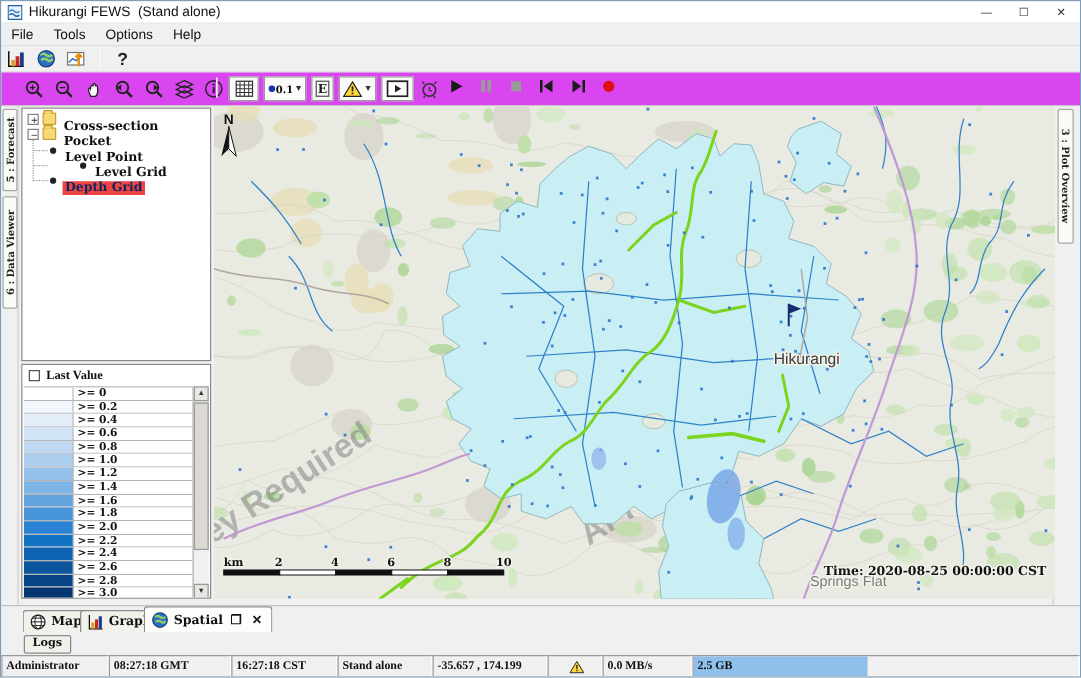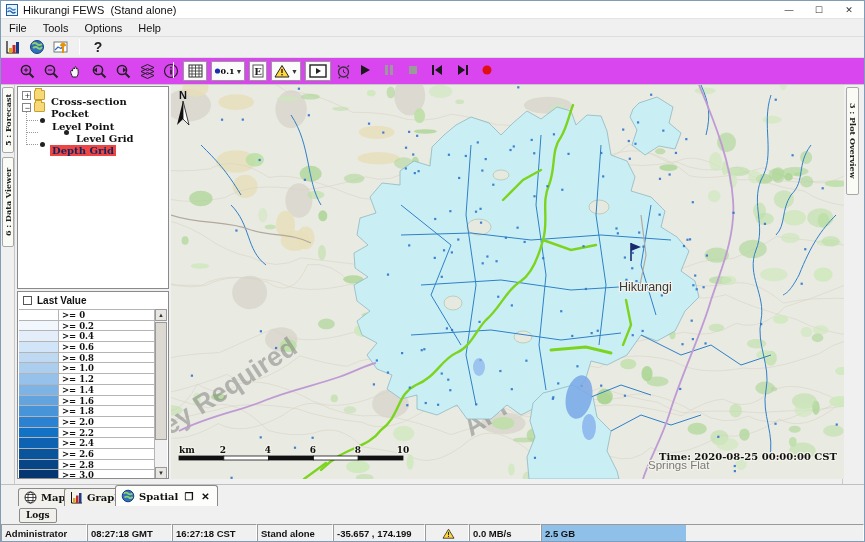--- a/index.html
+++ b/index.html
@@ -54,21 +54,21 @@
   .bullet { width:5px; height:5px; border-radius:50%; background:#222; margin:0 5px 0 0; }
   .tree-label { font-family:"DejaVu Serif", serif; font-weight:bold; font-size:10px; color:#111; padding:0 2px; white-space:nowrap;margin-top:12px; }
   .tree-label.selected { background:#ef4444; color:#10265c; }
   .tconn-v { position:absolute; border-left:1px dotted #9a9a9a; width:0; }
   .tconn-h { position:absolute; border-top:1px dotted #9a9a9a; height:0; }
 
   
   .legend-box { position:absolute; left:2px; top:206px; width:152px; height:188px; background:#fff; border:1px solid #8a8a8a; overflow:hidden; }
   .legend-header { position:absolute; left:0; top:0; width:100%; height:16px; display:flex; align-items:center; background:#fff; }
   .cbx { width:9px; height:9px; border:1px solid #555; background:#fff; margin:0 5px 0 5px; }
-  .legend-title { font-family:Liberation Sans, sans-serif; font-weight:bold; font-size:10px; color:#111; }
+  .legend-title { font-family:Liberation Serif, serif; font-weight:bold; font-size:10px; color:#111; }
   .legend-list { position:absolute; left:1px; top:17px; width:136px; height:170px; overflow:hidden; border-top:1px solid #b4b4b4; }
   .lrow { display:flex; height:10.7px; border-bottom:1px solid #b4b4b4; }
   .lswatch { width:40px; border-right:1px solid #b4b4b4; }
   .llabel { flex:1; font-family:"DejaVu Serif", serif; font-weight:bold; font-size:8.5px; line-height:10px; padding-left:3px; color:#111; background:#fff; }
   .legend-scroll { position:absolute; right:1px; top:17px; width:13px; height:170px; background:#f0f0f0; border-left:1px solid #b4b4b4; }
   .scr-btn { position:absolute; left:0; width:12px; height:12px; background:#e8e6e2; border:1px solid #9a9a9a; font-size:6px; text-align:center; line-height:11px; color:#333; }
   .scr-thumb { position:absolute; left:0; top:13px; width:12px; height:118px; background:#dcd9d3; border:1px solid #9a9a9a; }
 
   
   .map-area { position:absolute; left:170px; top:84px; width:673px; height:394px; background:#e9eae2; overflow:hidden; }
@@ -79,21 +79,21 @@
   .bottom-tabs { position:absolute; left:0; top:483px; width:100%; height:22px; background:#f0f0f0; border-top:1px solid #c0c0c0; }
   .btab { position:absolute; bottom:0; height:18px; background:#f2f1ec; border:1px solid #8a8a8a; border-bottom:none; border-radius:3px 3px 0 0; display:flex; align-items:center; padding:0 5px; font-family:"DejaVu Serif", serif; font-weight:bold; font-size:10px; color:#111; }
   .btab.active { height:21px; background:#fdfdfb; }
   .btab .bticon { margin-right:4px; display:inline-flex; }
   .btab .wbtns { margin-left:6px; font-size:10px; font-weight:bold; color:#111; letter-spacing:2px; font-family:"Liberation Sans",sans-serif; }
   .logs-row { position:absolute; left:0; top:505px; width:100%; height:18px; background:#f0f0f0; }
   .logs-btn { position:absolute; left:18px; top:2px; height:15px; padding:0 6px; background:#f0efe9; border:1px solid #8a8a8a; border-radius:2px; font-family:"DejaVu Serif", serif; font-weight:bold; font-size:9px; line-height:13px; color:#111; }
 
   
   .statusbar { position:absolute; left:0; top:523px; width:100%; height:19px; background:#f0f0f0; display:flex; }
-  .scell { height:19px; border:1px solid; border-color:#9a9a9a #ffffff #ffffff #9a9a9a; font-family:Liberation Sans, sans-serif; font-weight:bold; font-size:9.5px; line-height:17px; padding-left:3px; color:#111; overflow:hidden; white-space:nowrap; position:relative; }
+  .scell { height:19px; border:1px solid; border-color:#9a9a9a #ffffff #ffffff #9a9a9a; font-family:Liberation Serif, serif; font-weight:bold; font-size:9.5px; line-height:17px; padding-left:3px; color:#111; overflow:hidden; white-space:nowrap; position:relative; }
   .mem-fill { position:absolute; left:0; top:0; bottom:0; width:45%; background:#8fc0ea; }
   .mem-text { position:relative; }
 </style>
 </head>
 <body>
 
 <div class="window">
 
   <div class="titlebar">
     <svg class="app-icon" viewBox="0 0 12 12">
@@ -877,21 +877,21 @@
       <span class="wbtns">✕</span>
     </div>
   </div>
 
   <div class="logs-row">
     <div class="logs-btn">Logs</div>
   </div>
 
   <div class="statusbar">
     <div class="scell" style="width:86px">Administrator</div>
-    <div class="scell" style="width:85px">08:27:18 GMT</div>
+    <div class="scell" style="width:98px">08:27:18 GMT</div>
     <div class="scell" style="width:85px">16:27:18 CST</div>
     <div class="scell" style="width:76px">Stand alone</div>
     <div class="scell" style="width:92px">-35.657 , 174.199</div>
     <div class="scell" style="width:44px; display:flex; align-items:center; justify-content:center;">
       <svg width="13" height="11" viewBox="0 0 16 14">
           <path d="M8 1.5 L15 13 H1 Z" fill="#ffd83d" stroke="#222"></path>
           <rect x="7.3" y="5" width="1.4" height="4" fill="#222"></rect>
           <rect x="7.3" y="10" width="1.4" height="1.4" fill="#222"></rect>
         </svg>
     </div>

